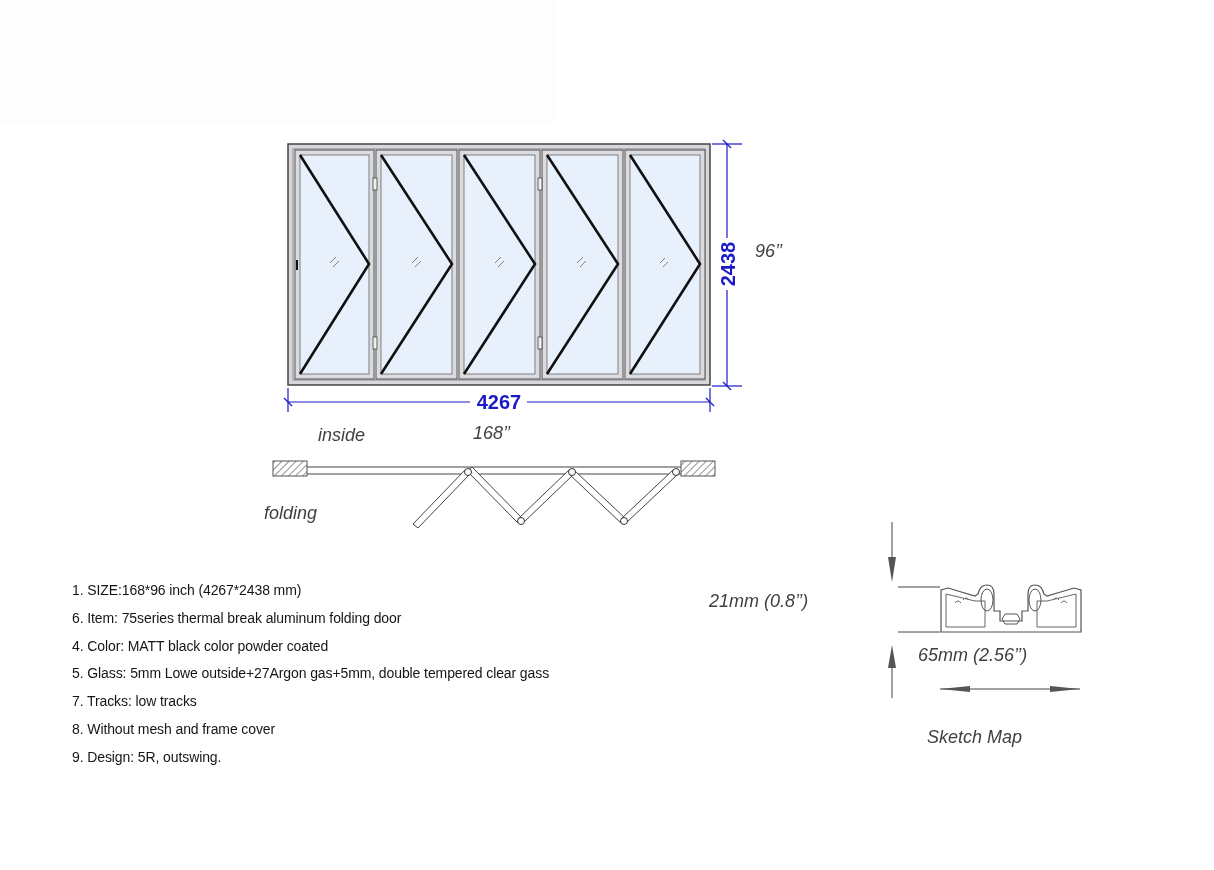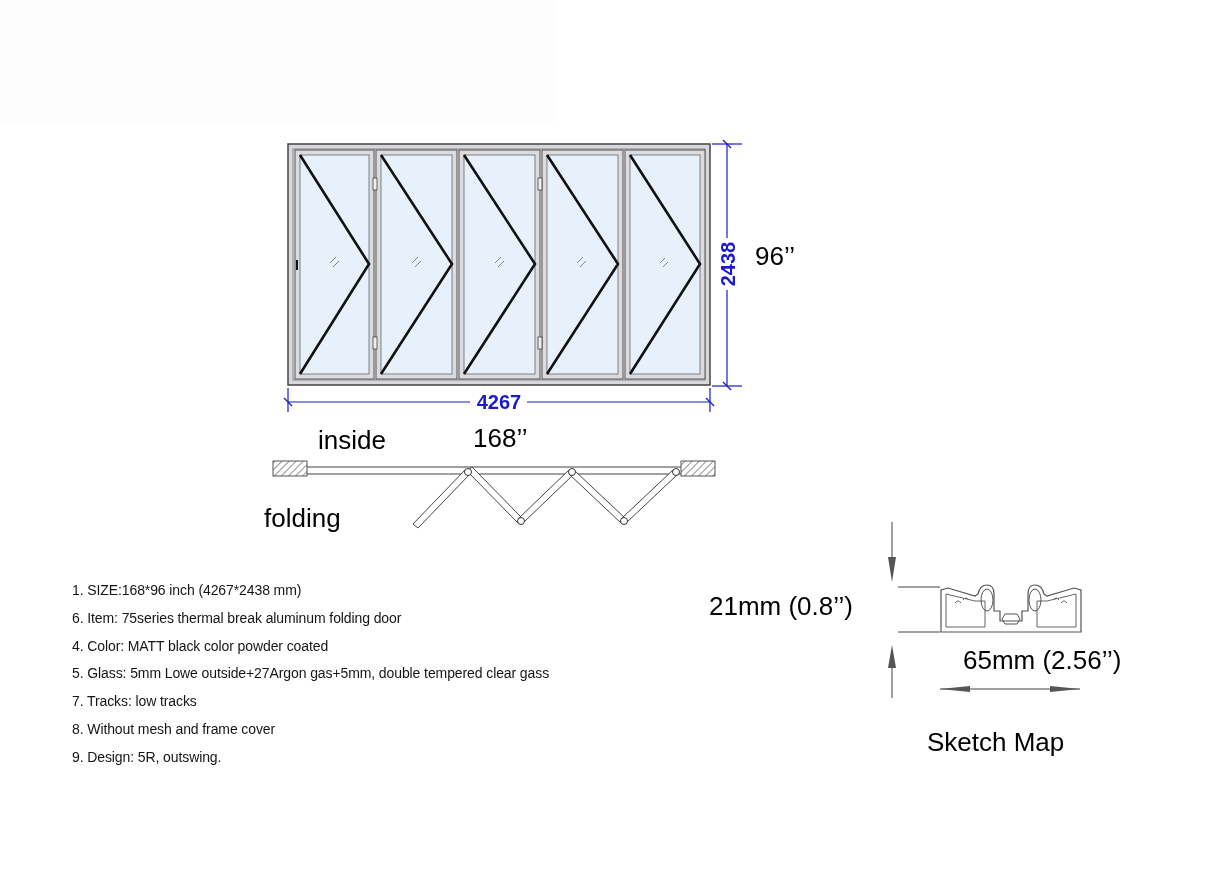--- a/index.html
+++ b/index.html
@@ -1,20 +1,20 @@
 <!DOCTYPE html>
 <html><head>
   <meta charset="utf-8">
   <style>
     html, body { margin: 0; padding: 0; background: #ffffff; }
     body { width: 1214px; height: 870px; position: relative; overflow: hidden;
            font-family: "Liberation Sans", sans-serif; color: #111; }
     .faint-box { position: absolute; left: 0; top: 0; width: 556px; height: 123px; background: #fdfdfd; }
     .abs { position: absolute; white-space: nowrap; }
-    .lbl-big { font-size: 26px; color: #000000; }
+    .lbl-big { font-size: 18px; color: #404040; font-style: italic; }
     .spec-list { position: absolute; left: 72px; top: 577px; margin: 0; padding: 0; list-style: none; }
     .spec-list li { font-size: 14px; line-height: 27.8px; color: #151515; letter-spacing: -0.1px; }
     svg { position: absolute; left: 0; top: 0; }
     .dim-text { font-family: "Liberation Sans", sans-serif; font-size: 20px; fill: #1a1ac8; font-weight: bold; }
   </style>
 </head>
 <body>
 
 <div class="faint-box"></div>
 
@@ -143,21 +143,21 @@
     <polygon points="1080,689 1050,686 1050,692" fill="#555" stroke="none"></polygon>
   </g>
 </svg>
 
 <div class="abs lbl-big" style="left:755px; top:241px;">96’’</div>
 <div class="abs lbl-big" style="left:473px; top:423px;text-align:right;">168’’</div>
 <div class="abs lbl-big" style="left:318px; top:425px;text-align:center;">inside</div>
 <div class="abs lbl-big" style="left:264px; top:503px;">folding</div>
 
 <div class="abs lbl-big" style="left:709px; top:591px;">21mm (0.8’’)</div>
-<div class="abs lbl-big" style="left:963px; top:645px;">65mm (2.56’’)</div>
+<div class="abs lbl-big" style="left:918px; top:645px;">65mm (2.56’’)</div>
 <div class="abs lbl-big" style="left:927px; top:727px;">Sketch Map</div>
 
 <ul class="spec-list">
   <li>1. SIZE:168*96 inch (4267*2438 mm)</li>
   <li>6. Item: 75series thermal break aluminum folding door</li>
   <li>4. Color: MATT black color powder coated</li>
   <li>5. Glass: 5mm Lowe outside+27Argon gas+5mm, double tempered clear gass</li>
   <li>7. Tracks: low tracks</li>
   <li>8. Without mesh and frame cover</li>
   <li>9. Design: 5R, outswing.</li>

